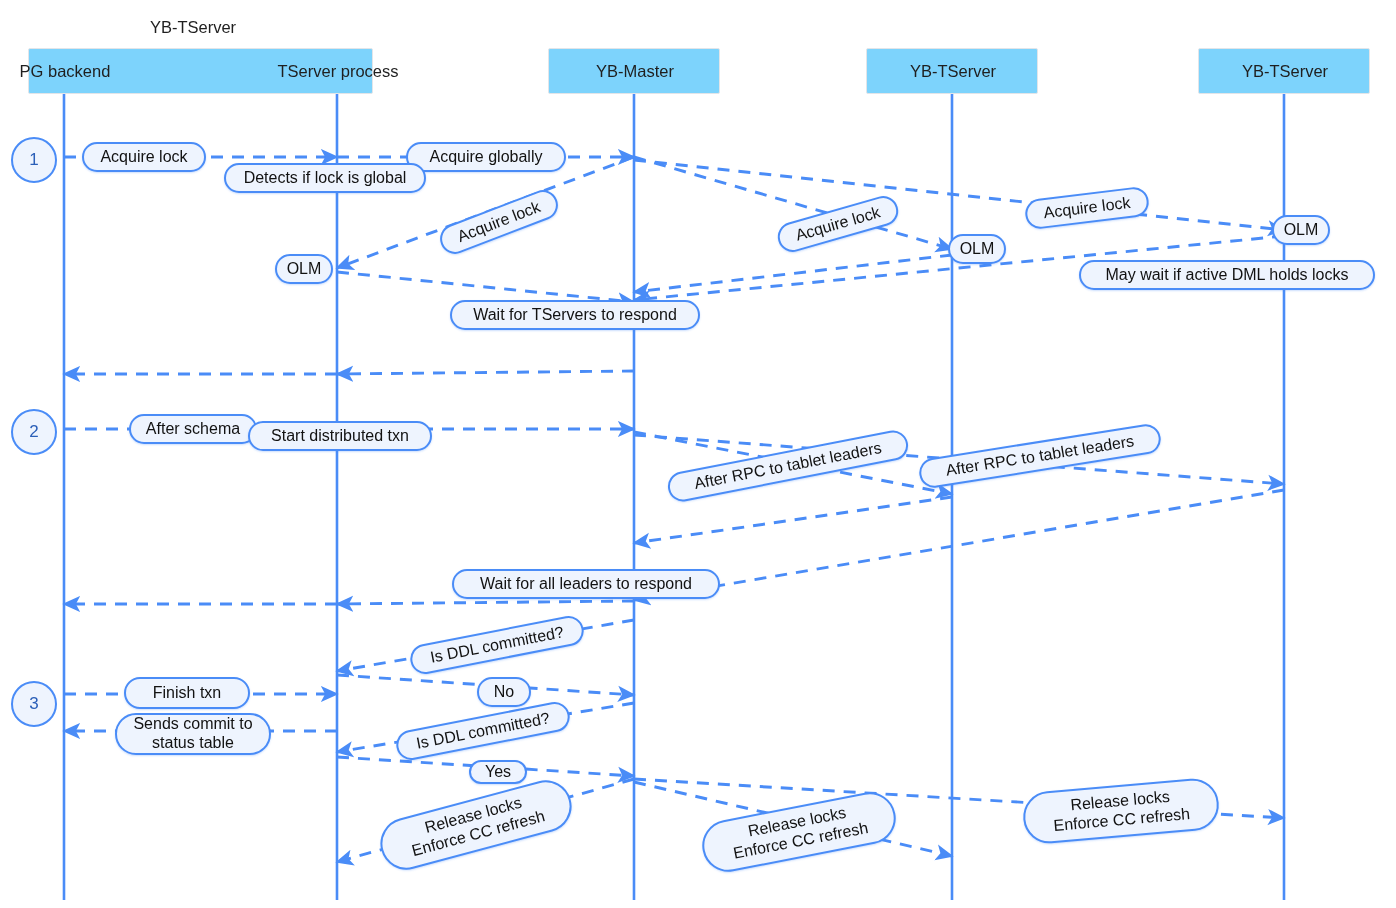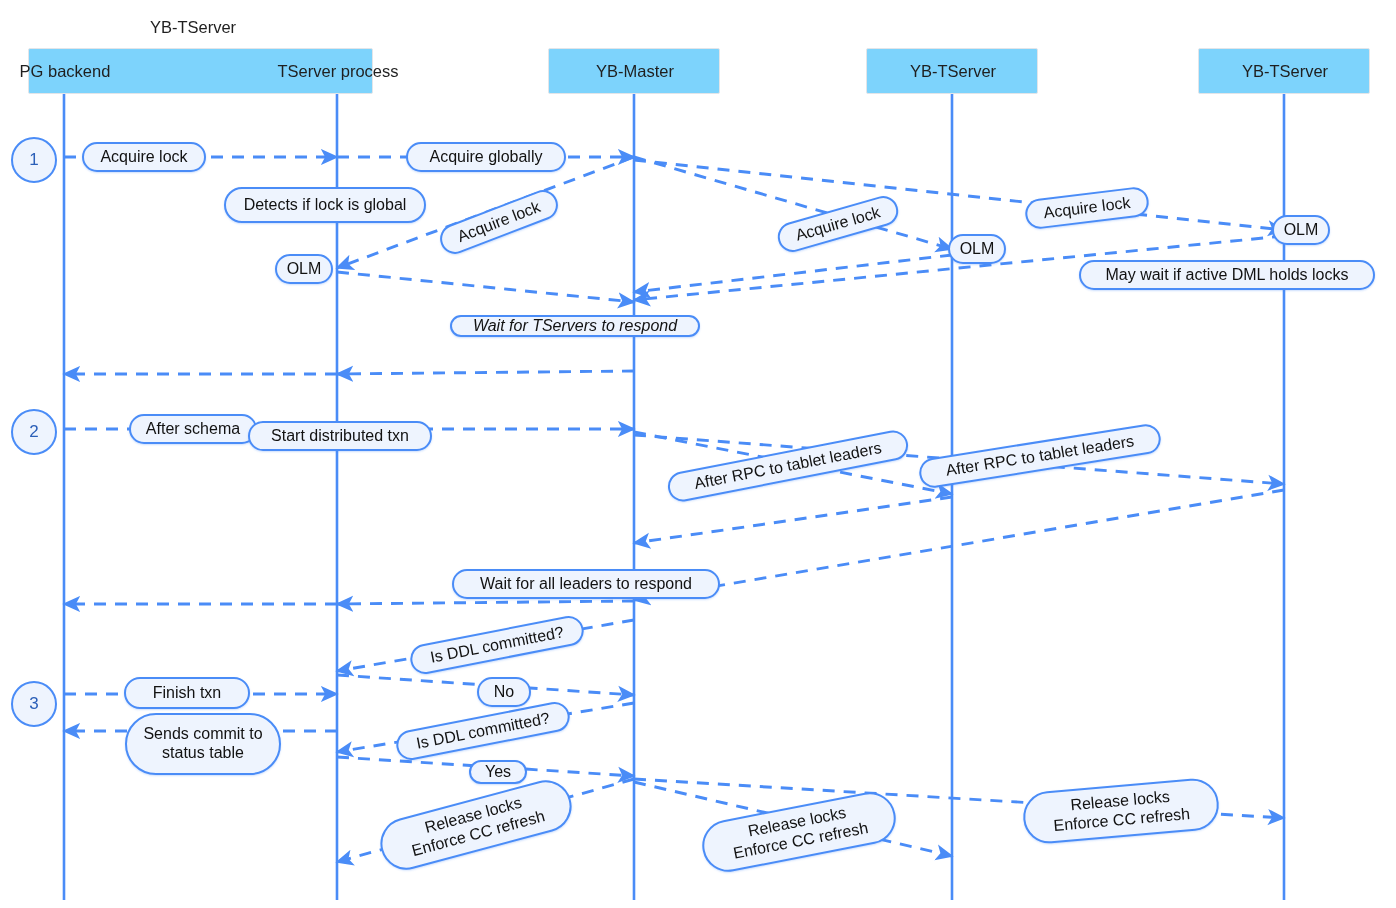--- a/index.html
+++ b/index.html
@@ -92,39 +92,39 @@
   <div class="grp-title" style="left: 193px; top: 18px;">YB-TServer</div>
 
   <div id="steps-host">
       <div class="step" style="left: 11px; top: 137px;">1</div>
       <div class="step" style="left: 11px; top: 409px;">2</div>
       <div class="step" style="left: 11px; top: 681px;">3</div>
     </div>
   <div id="notes-host">
       <div class="pill" style="left: 82px; top: 142px; width: 124px; height: 30px; transform: rotate(0deg);">Acquire lock</div>
       <div class="pill" style="left: 406px; top: 142px; width: 160px; height: 30px; transform: rotate(0deg); text-align: right;">Acquire globally</div>
-      <div class="pill" style="left: 224px; top: 187px; width: 202px; height: 36px; transform: rotate(0deg);">Detects if lock is global</div>
+      <div class="pill" style="left: 224px; top: 163px; width: 202px; height: 30px; transform: rotate(0deg);">Detects if lock is global</div>
       <div class="pill" style="left: 437px; top: 207px; width: 124px; height: 30px; transform: rotate(-21deg);">Acquire lock</div>
       <div class="pill" style="left: 776px; top: 209px; width: 124px; height: 30px; transform: rotate(-16deg);">Acquire lock</div>
       <div class="pill" style="left: 1025px; top: 193px; width: 124px; height: 30px; transform: rotate(-7deg);">Acquire lock</div>
       <div class="pill" style="left: 275px; top: 254px; width: 58px; height: 30px; transform: rotate(0deg);">OLM</div>
       <div class="pill" style="left: 948px; top: 234px; width: 58px; height: 30px; transform: rotate(0deg);">OLM</div>
       <div class="pill" style="left: 1272px; top: 215px; width: 58px; height: 30px; transform: rotate(0deg);">OLM</div>
       <div class="pill" style="left: 1079px; top: 260px; width: 296px; height: 30px; transform: rotate(0deg);">May wait if active DML holds locks</div>
-      <div class="pill" style="left: 450px; top: 315px; width: 250px; height: 22px; transform: rotate(0deg); font-style: italic;">Wait for TServers to respond</div>
+      <div class="pill" style="left: 450px; top: 300px; width: 250px; height: 30px; transform: rotate(0deg);">Wait for TServers to respond</div>
       <div class="pill" style="left: 129px; top: 414px; width: 128px; height: 30px; transform: rotate(0deg);">After schema</div>
       <div class="pill" style="left: 248px; top: 421px; width: 184px; height: 30px; transform: rotate(0deg);">Start distributed txn</div>
       <div class="pill" style="left: 666px; top: 451px; width: 244px; height: 30px; transform: rotate(-11deg);">After RPC to tablet leaders</div>
       <div class="pill" style="left: 918px; top: 441px; width: 244px; height: 30px; transform: rotate(-9deg);">After RPC to tablet leaders</div>
       <div class="pill" style="left: 452px; top: 569px; width: 268px; height: 30px; transform: rotate(0deg); text-align: right;">Wait for all leaders to respond</div>
       <div class="pill" style="left: 409px; top: 630px; width: 176px; height: 30px; transform: rotate(-11deg);">Is DDL committed?</div>
       <div class="pill" style="left: 124px; top: 677px; width: 126px; height: 32px; transform: rotate(0deg);">Finish txn</div>
       <div class="pill" style="left: 477px; top: 677px; width: 54px; height: 30px; transform: rotate(0deg);">No</div>
       <div class="pill" style="left: 395px; top: 716px; width: 176px; height: 30px; transform: rotate(-11deg);">Is DDL committed?</div>
-      <div class="pill two" style="left: 125px; top: 713px; width: 156px; height: 62px; transform: rotate(0deg);">Sends commit to
+      <div class="pill two" style="left: 115px; top: 713px; width: 156px; height: 42px; transform: rotate(0deg);">Sends commit to
 status table</div>
       <div class="pill" style="left: 469px; top: 760px; width: 58px; height: 24px; transform: rotate(0deg);">Yes</div>
       <div class="pill two" style="left: 378px; top: 799px; width: 196px; height: 52px; transform: rotate(-15deg);">Release locks
 Enforce CC refresh</div>
       <div class="pill two" style="left: 701px; top: 806px; width: 196px; height: 52px; transform: rotate(-11deg);">Release locks
 Enforce CC refresh</div>
       <div class="pill two" style="left: 1023px; top: 785px; width: 196px; height: 52px; transform: rotate(-5deg);">Release locks
 Enforce CC refresh</div>
     </div>
 </div>

